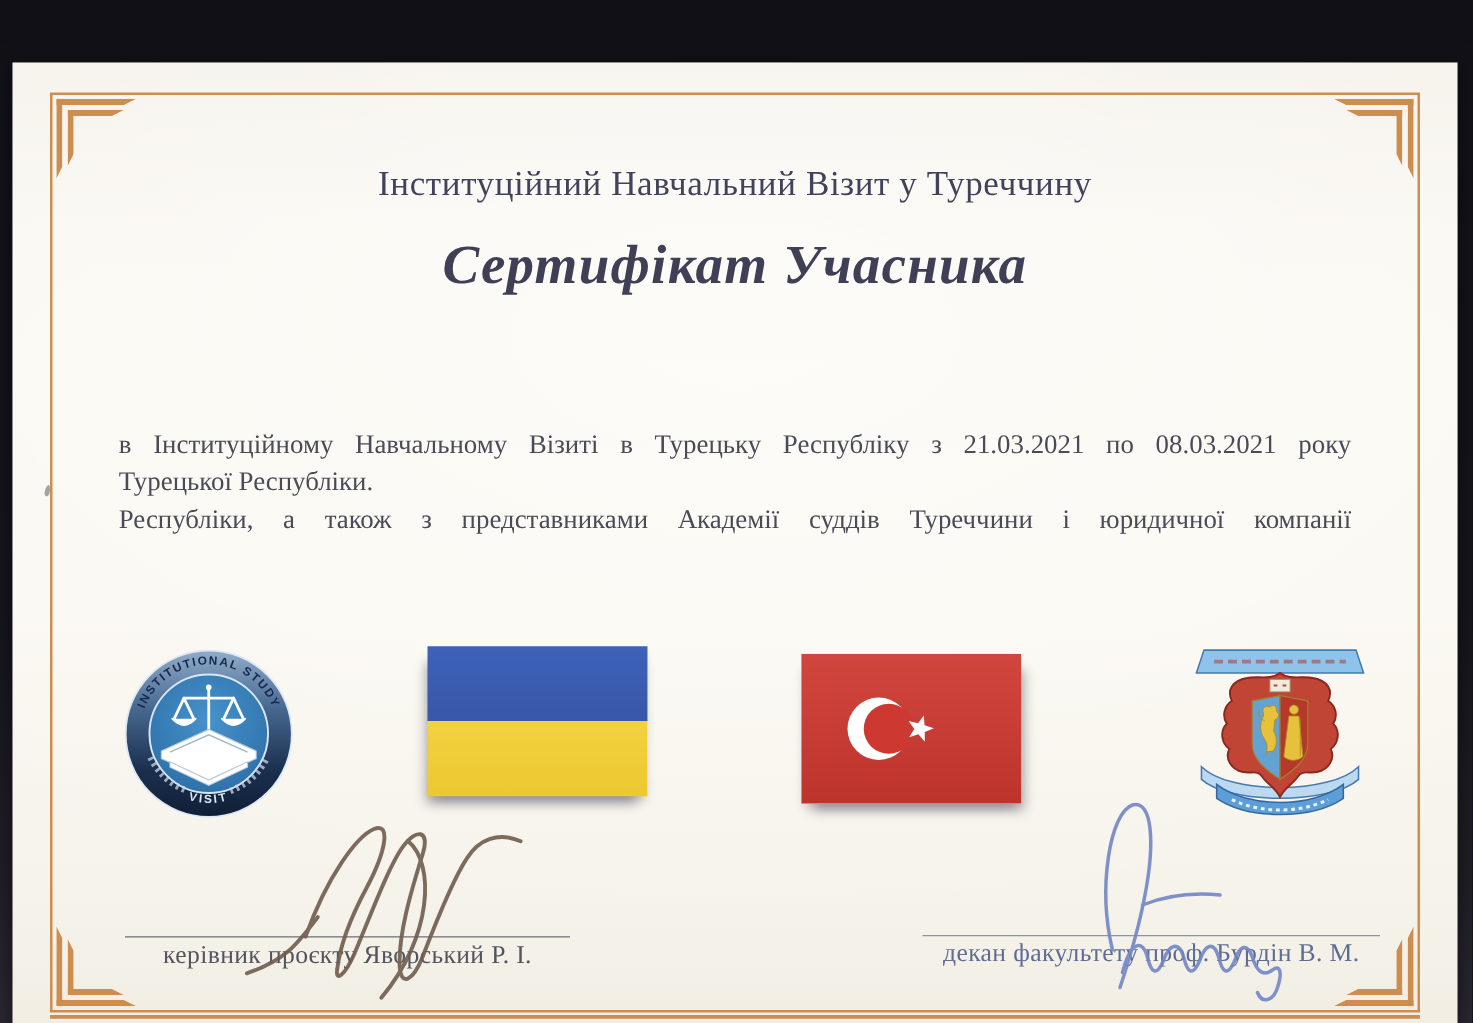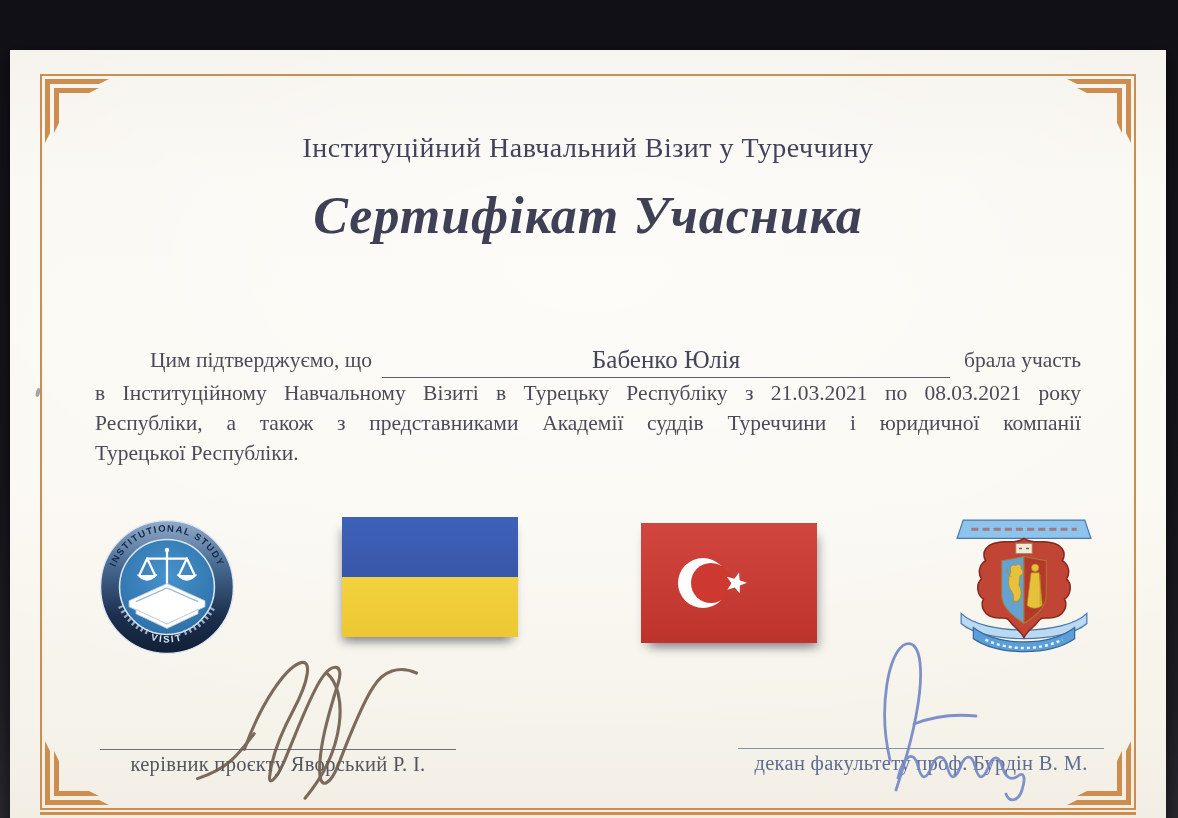--- a/index.html
+++ b/index.html
@@ -40,21 +40,21 @@
   .corner.bl { bottom:-2px; left:-2px; transform:scaleY(-1); }
   .corner.br { bottom:-2px; right:-2px; transform:scale(-1,-1); }
 
   
   .header-line {
     position:absolute; left:0; right:0; top:82px; text-align:center;
     font-size:28px; letter-spacing:.5px; color:#42435a;
   }
   .title {
     position:absolute; left:0; right:0; top:136px; text-align:center;
-    font-size:52px; font-weight:700; font-style:italic; letter-spacing:1px;
+    font-size:44px; font-weight:700; font-style:italic; letter-spacing:1px;
     color:#3f4056;
   }
 
   
   .statement { position:absolute; left:85px; width:986px; top:290px; color:#4b4b57; font-size:21.5px; }
   .st-line1 { display:flex; align-items:flex-end; height:38px; }
   .st-line1 .intro { margin-left:55px; padding-bottom:5px; white-space:nowrap; }
   .st-line1 .after { padding-bottom:5px; margin-left:14px; white-space:nowrap; }
   .name-slot {
     flex:1; margin-left:10px; border-bottom:1.7px solid #5c5c66;
@@ -118,28 +118,23 @@
           <i class="v1"></i>
           <i class="h2"></i>
           <i class="v2"></i>
         </div>
     </div>
 
     <div class="header-line">Інституційний Навчальний Візит у Туреччину</div>
     <div class="title">Сертифікат Учасника</div>
 
     <div class="statement">
-      <div class="st-line1">
-        <span class="intro">Цим підтверджуємо, що</span>
-        <span class="name-slot">Бабенко Юлія</span>
-        <span class="after">брала участь</span>
-      </div>
       <div class="st-just">в Інституційному Навчальному Візиті в Турецьку Республіку з 21.03.2021 по 08.03.2021 року</div>
+      <div class="st-just last">Турецької Республіки.</div>
       <div class="st-just">Республіки, а також з представниками Академії суддів Туреччини і юридичної компанії</div>
-      <div class="st-just last">Турецької Республіки.</div>
     </div>
     <div class="ink-speck"></div>
 
     <svg class="badge" viewBox="0 0 160 160">
       <defs>
         <linearGradient id="ringG" x1="0" y1="0" x2="0" y2="1">
           <stop offset="0" stop-color="#91accb"></stop>
             <stop offset=".35" stop-color="#46688f"></stop>
           <stop offset=".72" stop-color="#1b2f4e"></stop>
             <stop offset="1" stop-color="#101f36"></stop>

